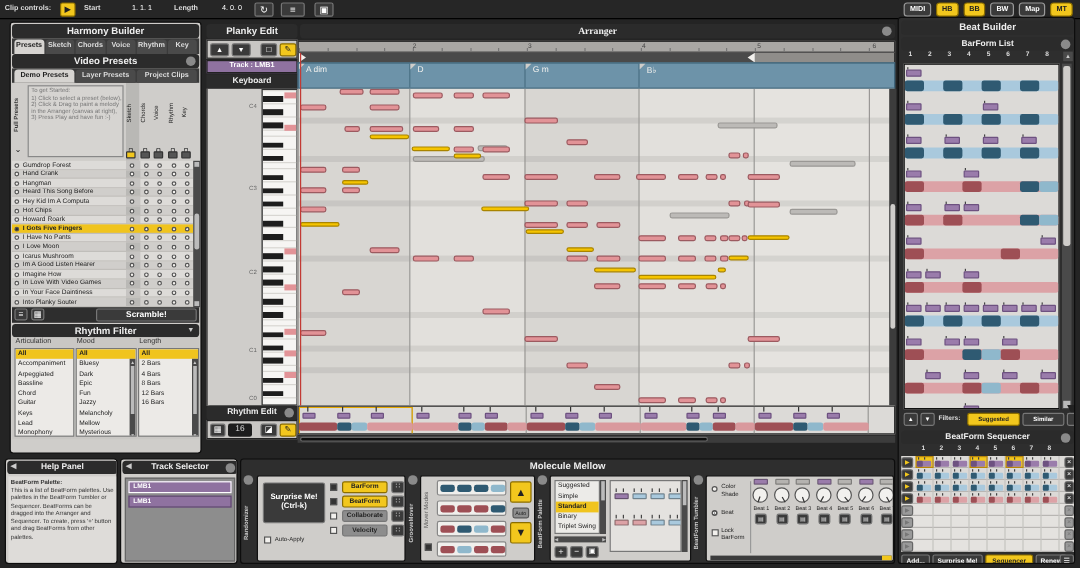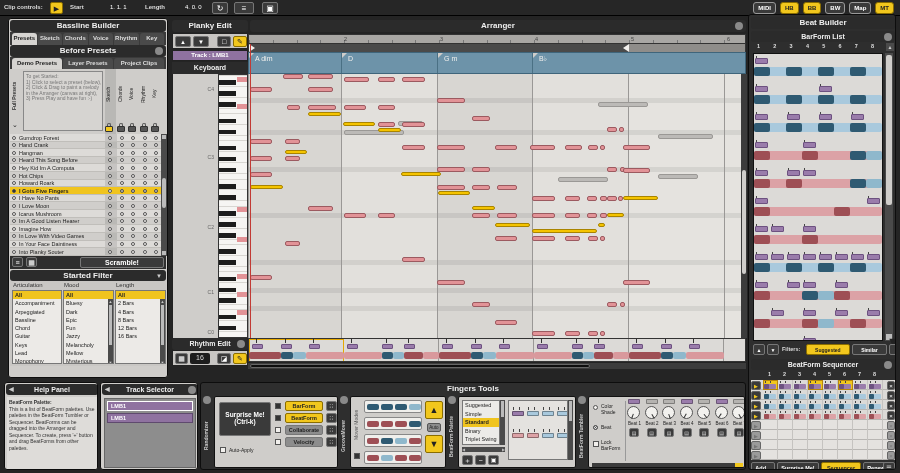--- a/index.html
+++ b/index.html
@@ -42,30 +42,30 @@
       <div style="height: 12px; padding: 0px 4px; font-size: 6px; font-weight: bold; line-height: 11px; border-radius: 3px; border: 1px solid rgb(153, 153, 153); background: rgb(58, 58, 58); color: rgb(255, 255, 255);">MIDI</div>
       <div style="height: 12px; padding: 0px 4px; font-size: 6px; font-weight: bold; line-height: 11px; border-radius: 3px; border: 1px solid rgb(138, 109, 0); background: rgb(242, 199, 29); color: rgb(34, 34, 34);">HB</div>
       <div style="height: 12px; padding: 0px 4px; font-size: 6px; font-weight: bold; line-height: 11px; border-radius: 3px; border: 1px solid rgb(138, 109, 0); background: rgb(242, 199, 29); color: rgb(34, 34, 34);">BB</div>
       <div style="height: 12px; padding: 0px 4px; font-size: 6px; font-weight: bold; line-height: 11px; border-radius: 3px; border: 1px solid rgb(153, 153, 153); background: rgb(58, 58, 58); color: rgb(255, 255, 255);">BW</div>
       <div style="height: 12px; padding: 0px 4px; font-size: 6px; font-weight: bold; line-height: 11px; border-radius: 3px; border: 1px solid rgb(153, 153, 153); background: rgb(58, 58, 58); color: rgb(255, 255, 255);">Map</div>
       <div style="height: 12px; padding: 0px 4px; font-size: 6px; font-weight: bold; line-height: 11px; border-radius: 3px; border: 1px solid rgb(138, 109, 0); background: rgb(242, 199, 29); color: rgb(34, 34, 34);">MT</div>
     </div>
 </div>
 
 <div class="panel" id="harmonyPanel" style="left:8px;top:18px;width:160px;height:360px;">
-  <div class="hd" style="left:1px;top:1px;width:156px;">Bassline Builder</div>
+  <div class="hd" style="left:1px;top:1px;width:156px;">Harmony Builder</div>
   <div class="abs" id="hbTabs" style="left:1px;top:13px;width:156px;height:13px;background:#3a3a3a;display:flex;gap:1px;padding:1px 2px 0 2px;">
       <div style="flex: 1 1 0%; font-size: 6px; font-weight: bold; text-align: center; line-height: 11px; border-radius: 3px 3px 0px 0px; background: rgb(214, 212, 209); color: rgb(34, 34, 34);">Presets</div>
       <div style="flex: 1 1 0%; font-size: 6px; font-weight: bold; text-align: center; line-height: 11px; border-radius: 3px 3px 0px 0px; background: rgb(74, 74, 74); color: rgb(221, 221, 221);">Sketch</div>
       <div style="flex: 1 1 0%; font-size: 6px; font-weight: bold; text-align: center; line-height: 11px; border-radius: 3px 3px 0px 0px; background: rgb(74, 74, 74); color: rgb(221, 221, 221);">Chords</div>
       <div style="flex: 1 1 0%; font-size: 6px; font-weight: bold; text-align: center; line-height: 11px; border-radius: 3px 3px 0px 0px; background: rgb(74, 74, 74); color: rgb(221, 221, 221);">Voice</div>
       <div style="flex: 1 1 0%; font-size: 6px; font-weight: bold; text-align: center; line-height: 11px; border-radius: 3px 3px 0px 0px; background: rgb(74, 74, 74); color: rgb(221, 221, 221);">Rhythm</div>
       <div style="flex: 1 1 0%; font-size: 6px; font-weight: bold; text-align: center; line-height: 11px; border-radius: 3px 3px 0px 0px; background: rgb(74, 74, 74); color: rgb(221, 221, 221);">Key</div>
     </div>
-  <div class="hd" style="left:1px;top:26px;width:156px;"><span>Before Presets</span><span class="qm abs" style="right:3px;top:2px;"></span></div>
+  <div class="hd" style="left:1px;top:26px;width:156px;"><span>Video Presets</span><span class="qm abs" style="right:3px;top:2px;"></span></div>
   <div class="abs" id="hbPresetTabs" style="left:1px;top:38px;width:156px;height:12px;background:#3a3a3a;display:flex;gap:1px;padding:1px 2px 0 2px;">
       <div style="flex: 1 1 0%; font-size: 6px; font-weight: bold; text-align: center; line-height: 10px; border-radius: 3px 3px 0px 0px; background: rgb(214, 212, 209); color: rgb(34, 34, 34);">Demo Presets</div>
       <div style="flex: 1 1 0%; font-size: 6px; font-weight: bold; text-align: center; line-height: 10px; border-radius: 3px 3px 0px 0px; background: rgb(74, 74, 74); color: rgb(221, 221, 221);">Layer Presets</div>
       <div style="flex: 1 1 0%; font-size: 6px; font-weight: bold; text-align: center; line-height: 10px; border-radius: 3px 3px 0px 0px; background: rgb(74, 74, 74); color: rgb(221, 221, 221);">Project Clips</div>
     </div>
 
   <div class="abs" style="left:2px;top:52px;width:10px;height:50px;">
     <span class="vtext micro" style="width:10px;height:50px;color:#333;font-weight:bold;">Full Presets</span>
   </div>
   <div class="abs" style="left:3px;top:102px;font-size:7px;color:#222;">⌄</div>
@@ -281,21 +281,21 @@
     <div class="abs" style="left:1px;top:44px;width:4px;height:30px;background:#bbb;border-radius:2px;"></div>
     <div class="abs" style="left:1px;bottom:1px;width:4px;height:4px;background:#bbb;"></div>
   </div>
 
   <div class="abs" style="left:1px;top:237px;width:156px;height:13px;background:#2e2e2e;">
     <div class="abs btnDark" style="left:2px;top:1px;width:11px;height:10px;font-size:7px;line-height:9px;">≡</div>
     <div class="abs btnDark" style="left:16px;top:1px;width:11px;height:10px;font-size:7px;line-height:9px;">▦</div>
     <div class="abs btnDark" style="left:70px;top:1px;width:84px;height:11px;font-size:7px;line-height:10px;font-weight:bold;">Scramble!</div>
   </div>
 
-  <div class="hd" style="left:1px;top:251px;width:156px;height:11px;line-height:11px;"><span>Started Filter</span><span class="abs" style="right:4px;top:1px;font-size:6px;color:#ccc;">▼</span></div>
+  <div class="hd" style="left:1px;top:251px;width:156px;height:11px;line-height:11px;"><span>Rhythm Filter</span><span class="abs" style="right:4px;top:1px;font-size:6px;color:#ccc;">▼</span></div>
   <div class="abs" id="filterCols" style="left:1px;top:262px;width:156px;height:85px;background:#c9c7c4;">
       <div style="position: absolute; left: 3px; top: 1px; font-size: 6px; color: rgb(51, 51, 51);">Articulation</div>
       <div style="position: absolute; left: 2px; top: 9px; width: 50px; height: 74px; background: rgb(236, 234, 231); border: 1px solid rgb(119, 119, 119); overflow: hidden;">
         <div style="height: 8.3px; font-size: 5.5px; line-height: 8px; padding-left: 2px; white-space: nowrap; background: rgb(240, 196, 30); font-weight: bold;">All</div>
         <div style="height: 8.3px; font-size: 5.5px; line-height: 8px; padding-left: 2px; white-space: nowrap;">Accompaniment</div>
         <div style="height: 8.3px; font-size: 5.5px; line-height: 8px; padding-left: 2px; white-space: nowrap;">Arpeggiated</div>
         <div style="height: 8.3px; font-size: 5.5px; line-height: 8px; padding-left: 2px; white-space: nowrap;">Bassline</div>
         <div style="height: 8.3px; font-size: 5.5px; line-height: 8px; padding-left: 2px; white-space: nowrap;">Chord</div>
         <div style="height: 8.3px; font-size: 5.5px; line-height: 8px; padding-left: 2px; white-space: nowrap;">Guitar</div>
         <div style="height: 8.3px; font-size: 5.5px; line-height: 8px; padding-left: 2px; white-space: nowrap;">Keys</div>
@@ -421,21 +421,21 @@
     <div style="position: absolute; left: 0px; top: 261.6px; width: 28px; height: 1px; background: rgb(216, 214, 210);"></div>
     <div style="position: absolute; left: 18px; top: 2px; width: 10px; height: 4.5px; background: rgb(226, 147, 151);"></div>
     <div style="position: absolute; left: 18px; top: 29px; width: 10px; height: 4.5px; background: rgb(226, 147, 151);"></div>
     <div style="position: absolute; left: 18px; top: 132px; width: 10px; height: 4.5px; background: rgb(226, 147, 151);"></div>
     <div style="position: absolute; left: 18px; top: 162px; width: 10px; height: 4.5px; background: rgb(226, 147, 151);"></div>
     <div style="position: absolute; left: 18px; top: 199px; width: 10px; height: 4.5px; background: rgb(226, 147, 151);"></div>
     <div style="position: absolute; left: 18px; top: 217px; width: 10px; height: 4.5px; background: rgb(226, 147, 151);"></div>
     <div style="position: absolute; left: 18px; top: 235px; width: 10px; height: 4.5px; background: rgb(226, 147, 151);"></div>
   </div>
 
-<div class="hd" style="left:250px;top:20px;width:496px;"><span>Arranger</span><span class="qm abs" style="right:3px;top:2px;"></span></div>
+<div class="hd" style="left:250px;top:20px;width:496px;font-family:Liberation Serif, serif;"><span>Arranger</span><span class="qm abs" style="right:3px;top:2px;"></span></div>
 <div class="abs" id="ruler" style="left:248px;top:34px;width:498px;height:10px;background:#a9a7a4;border:1px solid #333;overflow:hidden;">
     <div style="position: absolute; left: 0px; bottom: 0px; width: 1px; height: 3px; background: rgb(119, 119, 119);"></div>
     <div style="position: absolute; left: 23.75px; bottom: 0px; width: 1px; height: 3px; background: rgb(119, 119, 119);"></div>
     <div style="position: absolute; left: 47.5px; bottom: 0px; width: 1px; height: 3px; background: rgb(119, 119, 119);"></div>
     <div style="position: absolute; left: 71.25px; bottom: 0px; width: 1px; height: 3px; background: rgb(119, 119, 119);"></div>
     <div style="position: absolute; left: 95px; bottom: 0px; width: 1px; height: 3px; background: rgb(119, 119, 119);"></div>
     <div style="position: absolute; left: 118.75px; bottom: 0px; width: 1px; height: 3px; background: rgb(119, 119, 119);"></div>
     <div style="position: absolute; left: 142.5px; bottom: 0px; width: 1px; height: 3px; background: rgb(119, 119, 119);"></div>
     <div style="position: absolute; left: 166.25px; bottom: 0px; width: 1px; height: 3px; background: rgb(119, 119, 119);"></div>
     <div style="position: absolute; left: 190px; bottom: 0px; width: 1px; height: 3px; background: rgb(119, 119, 119);"></div>
@@ -664,21 +664,21 @@
       <div style="position: absolute; left: 32.3px; top: 13px; width: 11.4px; height: 7px; background: rgb(47, 90, 114); border-radius: 2px;"></div>
       <div style="position: absolute; left: 43.7px; top: 13px; width: 13.3px; height: 7px; background: rgb(143, 184, 204); border-radius: 2px;"></div>
       <div style="position: absolute; left: 57px; top: 13px; width: 38px; height: 7px; background: rgb(217, 153, 157); border-radius: 2px;"></div>
     </div>
   </div>
 <div class="abs" style="left:248px;top:363px;width:498px;height:6px;background:#3c3c3c;">
   <div class="abs" style="left:2px;top:1px;width:340px;height:4px;background:#0e0e0e;border:1px solid #666;border-radius:2px;"></div>
 </div>
 
 <div class="panel" id="molecule" style="left:200px;top:382px;width:546px;height:88px;background:#2e2e2e;">
-  <div class="abs" style="left:0;top:1px;width:100%;text-align:center;color:#eee;font-weight:bold;font-size:8px;"><span>Fingers Tools</span></div>
+  <div class="abs" style="left:0;top:1px;width:100%;text-align:center;color:#eee;font-weight:bold;font-size:8px;"><span>Molecule Mellow</span></div>
 
   <span class="qm abs" style="left:2px;top:13px;"></span>
   <div class="abs vtext micro" style="left:2px;top:24px;width:9px;height:58px;color:#ccc;font-weight:bold;">Randomizer</div>
   <div class="abs" style="left:13px;top:13px;width:124px;height:72px;background:#cfcdca;border:1px solid #111;border-radius:2px;">
     <div class="abs btnDark" style="left:4px;top:5px;width:52px;height:34px;font-size:6.5px;font-weight:bold;padding-top:8px;"><span>Surprise Me!</span><br><span>(Ctrl-k)</span></div>
     <span class="cb abs" style="left:5px;top:50px;"></span>
     <span class="abs micro" style="left:14px;top:50px;color:#222;">Auto-Apply</span>
     <div class="abs" id="randToggles" style="left:60px;top:4px;width:62px;height:64px;">
         <div style="position: absolute; left: 0px; top: 2px; width: 6px; height: 6px; border: 1px solid rgb(85, 85, 85); background: rgb(51, 51, 51);"></div>
         <div style="position: absolute; left: 10px; top: 0px; width: 38px; height: 10px; font-size: 5.5px; line-height: 9px; text-align: center; border-radius: 2px; border: 1px solid rgb(138, 109, 0); background: rgb(242, 199, 29); color: rgb(34, 34, 34); font-weight: bold;">BarForm</div>

